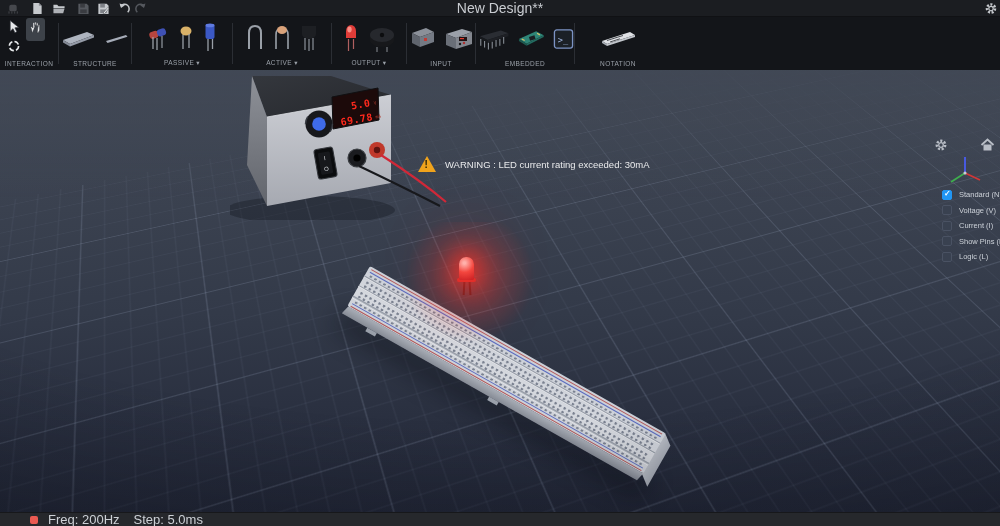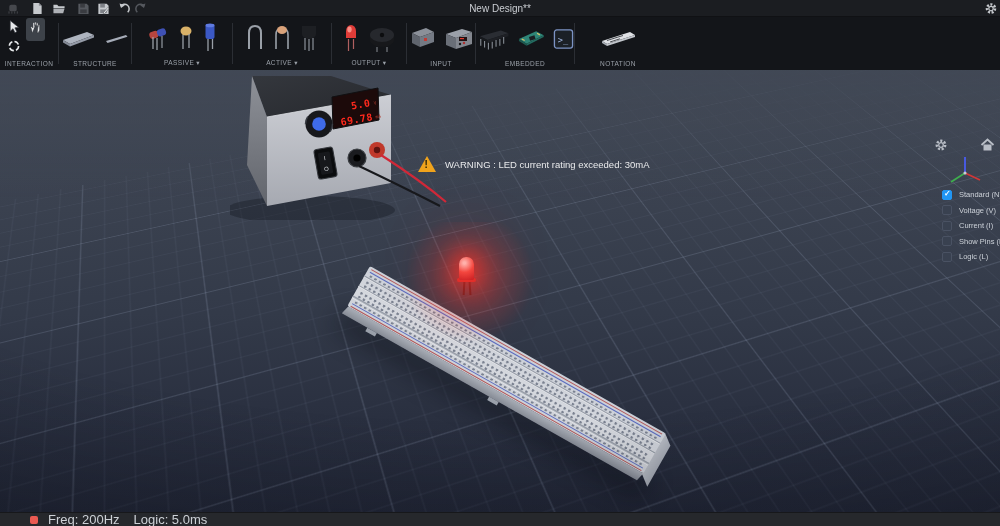--- a/index.html
+++ b/index.html
@@ -4,21 +4,21 @@
 <style>
   * { margin:0; padding:0; box-sizing:border-box; }
   html,body { width:1000px; height:526px; overflow:hidden; background:#131519;
     font-family:"Liberation Sans", sans-serif; }
 
   
   .menubar { position:absolute; left:0; top:0; width:1000px; height:17px;
     background:#1b1d21; border-bottom:1px solid #101114; }
   .mb-ico { position:absolute; top:2px; width:14px; height:13px; cursor:pointer; }
   .mb-title { position:absolute; left:0; right:0; top:0; height:17px; line-height:17px;
-    text-align:center; color:#c9ccd1; font-size:10px; }
+    text-align:center; color:#c9ccd1; font-size:14px; }
 
   
   .toolbar { position:absolute; left:0; top:17px; width:1000px; height:53px;
     background:#131519; display:flex; align-items:stretch; }
   .tb-section { display:flex; flex-direction:column; justify-content:flex-end;
     padding-bottom:3px; position:relative; }
   .tb-icons { flex:1; display:flex; align-items:center; justify-content:center; gap:7px; }
   .tb-label { text-align:center; color:#9aa0a8; font-size:6.5px; letter-spacing:.4px;
     white-space:nowrap; }
   .tb-div { width:1px; background:#2b2e34; margin:6px 0; }
@@ -438,14 +438,14 @@
       <span class="cb-label">Logic (L)</span>
     </div>
   </div>
 
   <div class="vignette"></div>
 </div>
 
 <div class="statusbar">
   <div class="sb-ico"></div>
   <span class="sb-text">Freq: 200Hz</span>
-  <span class="sb-text">Logic: 5.0ms</span>
+  <span class="sb-text">Step: 5.0ms</span>
 </div>
 
 </body></html>

